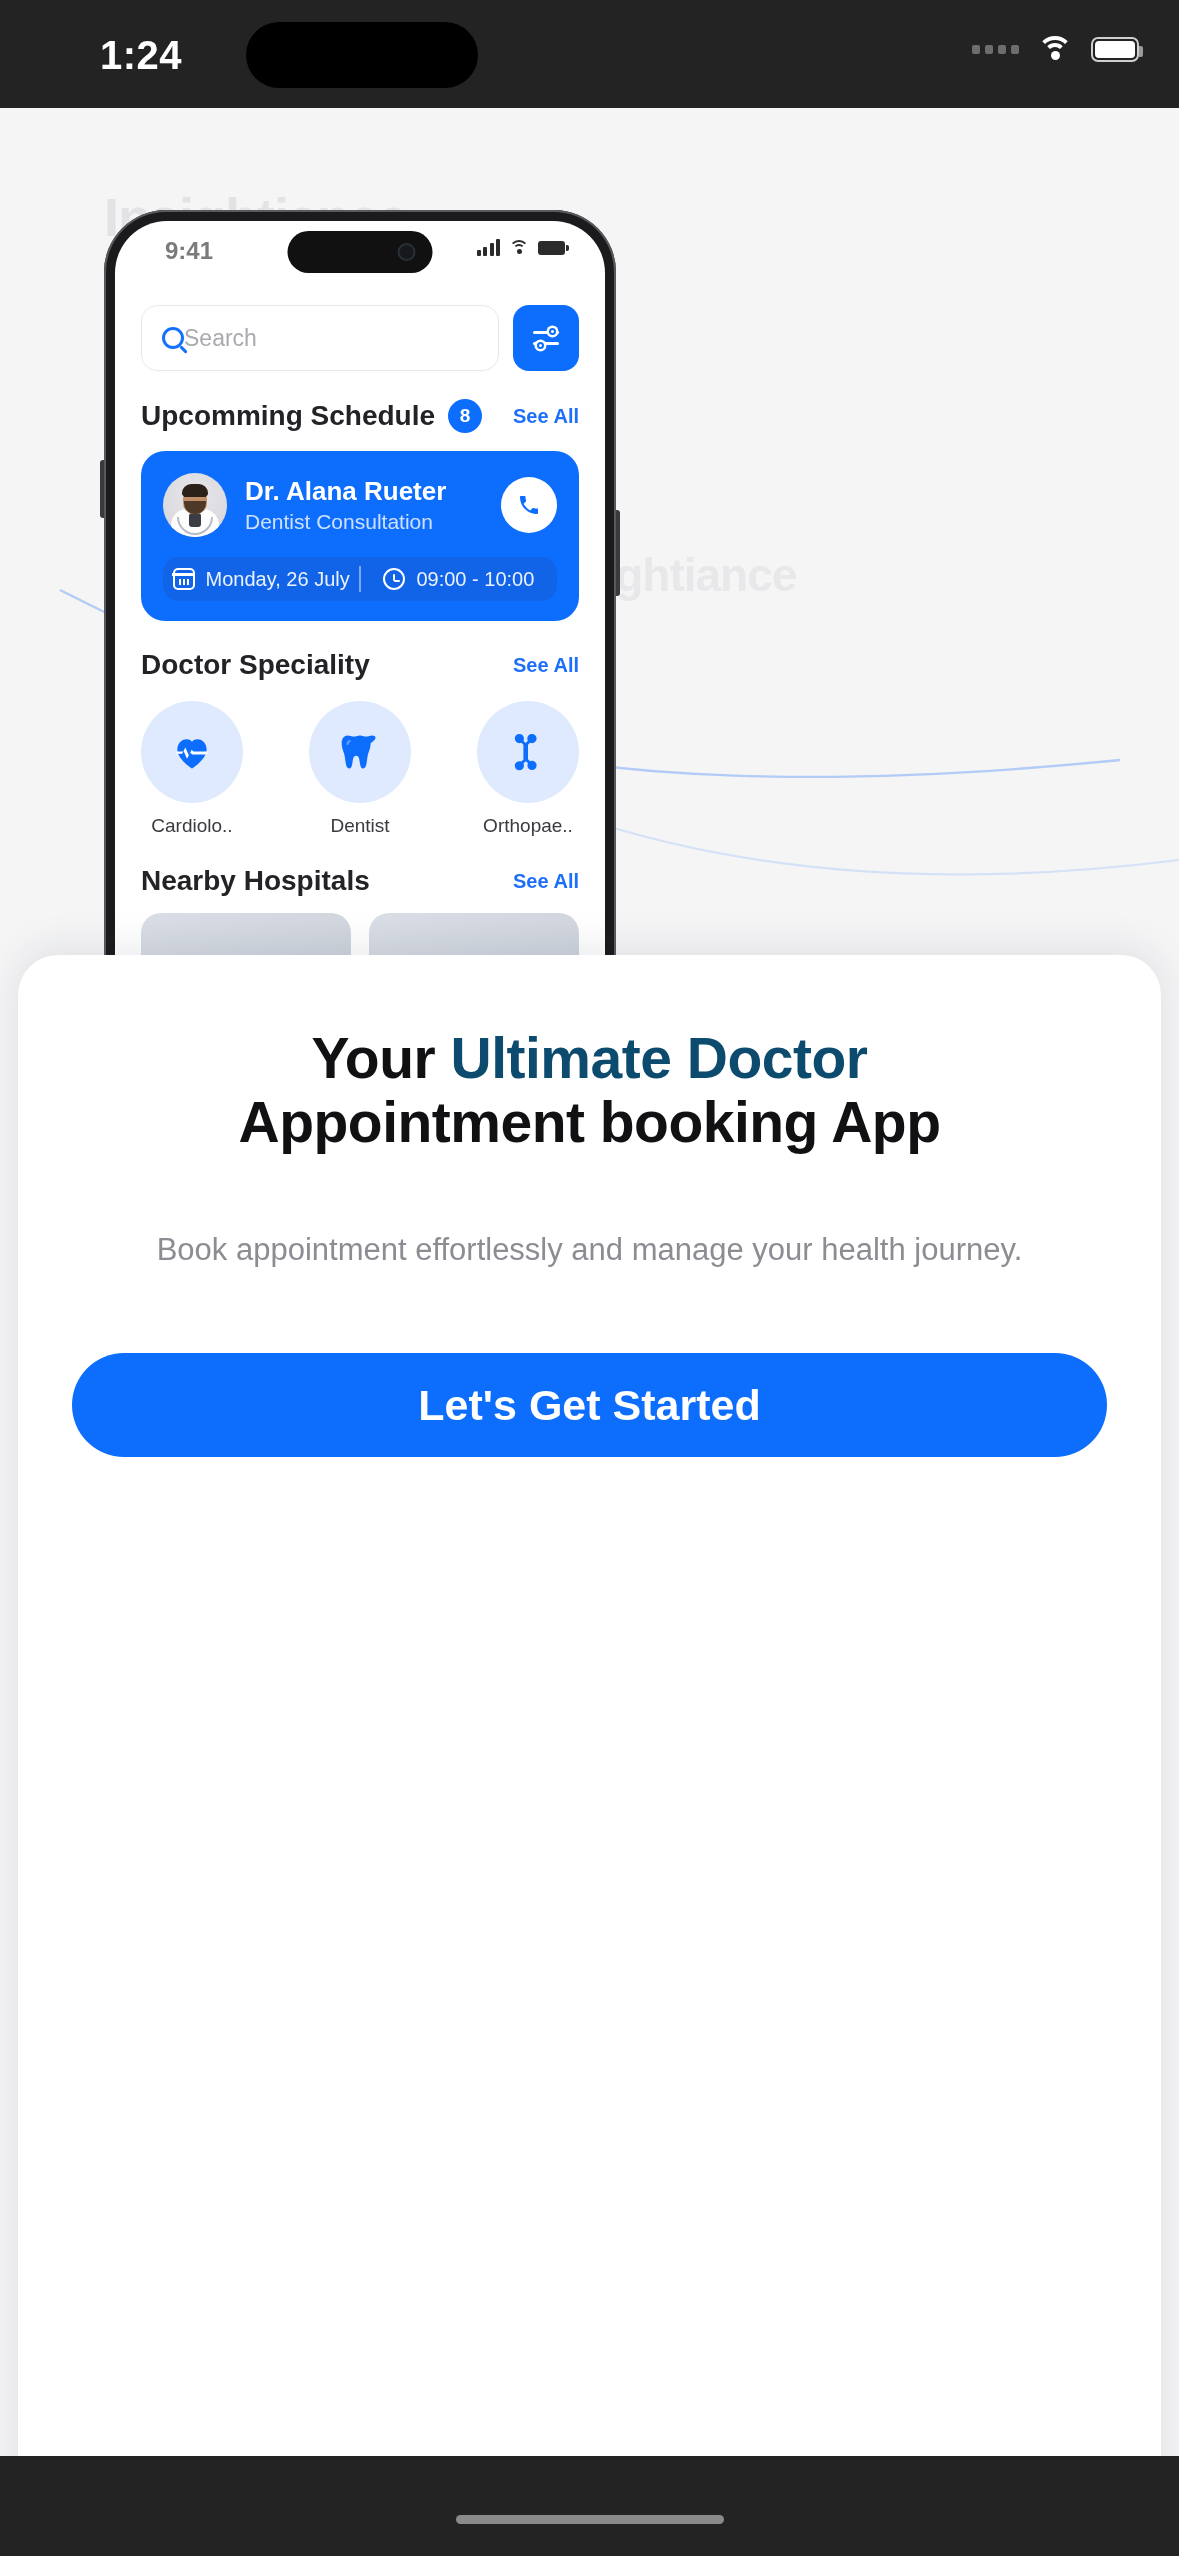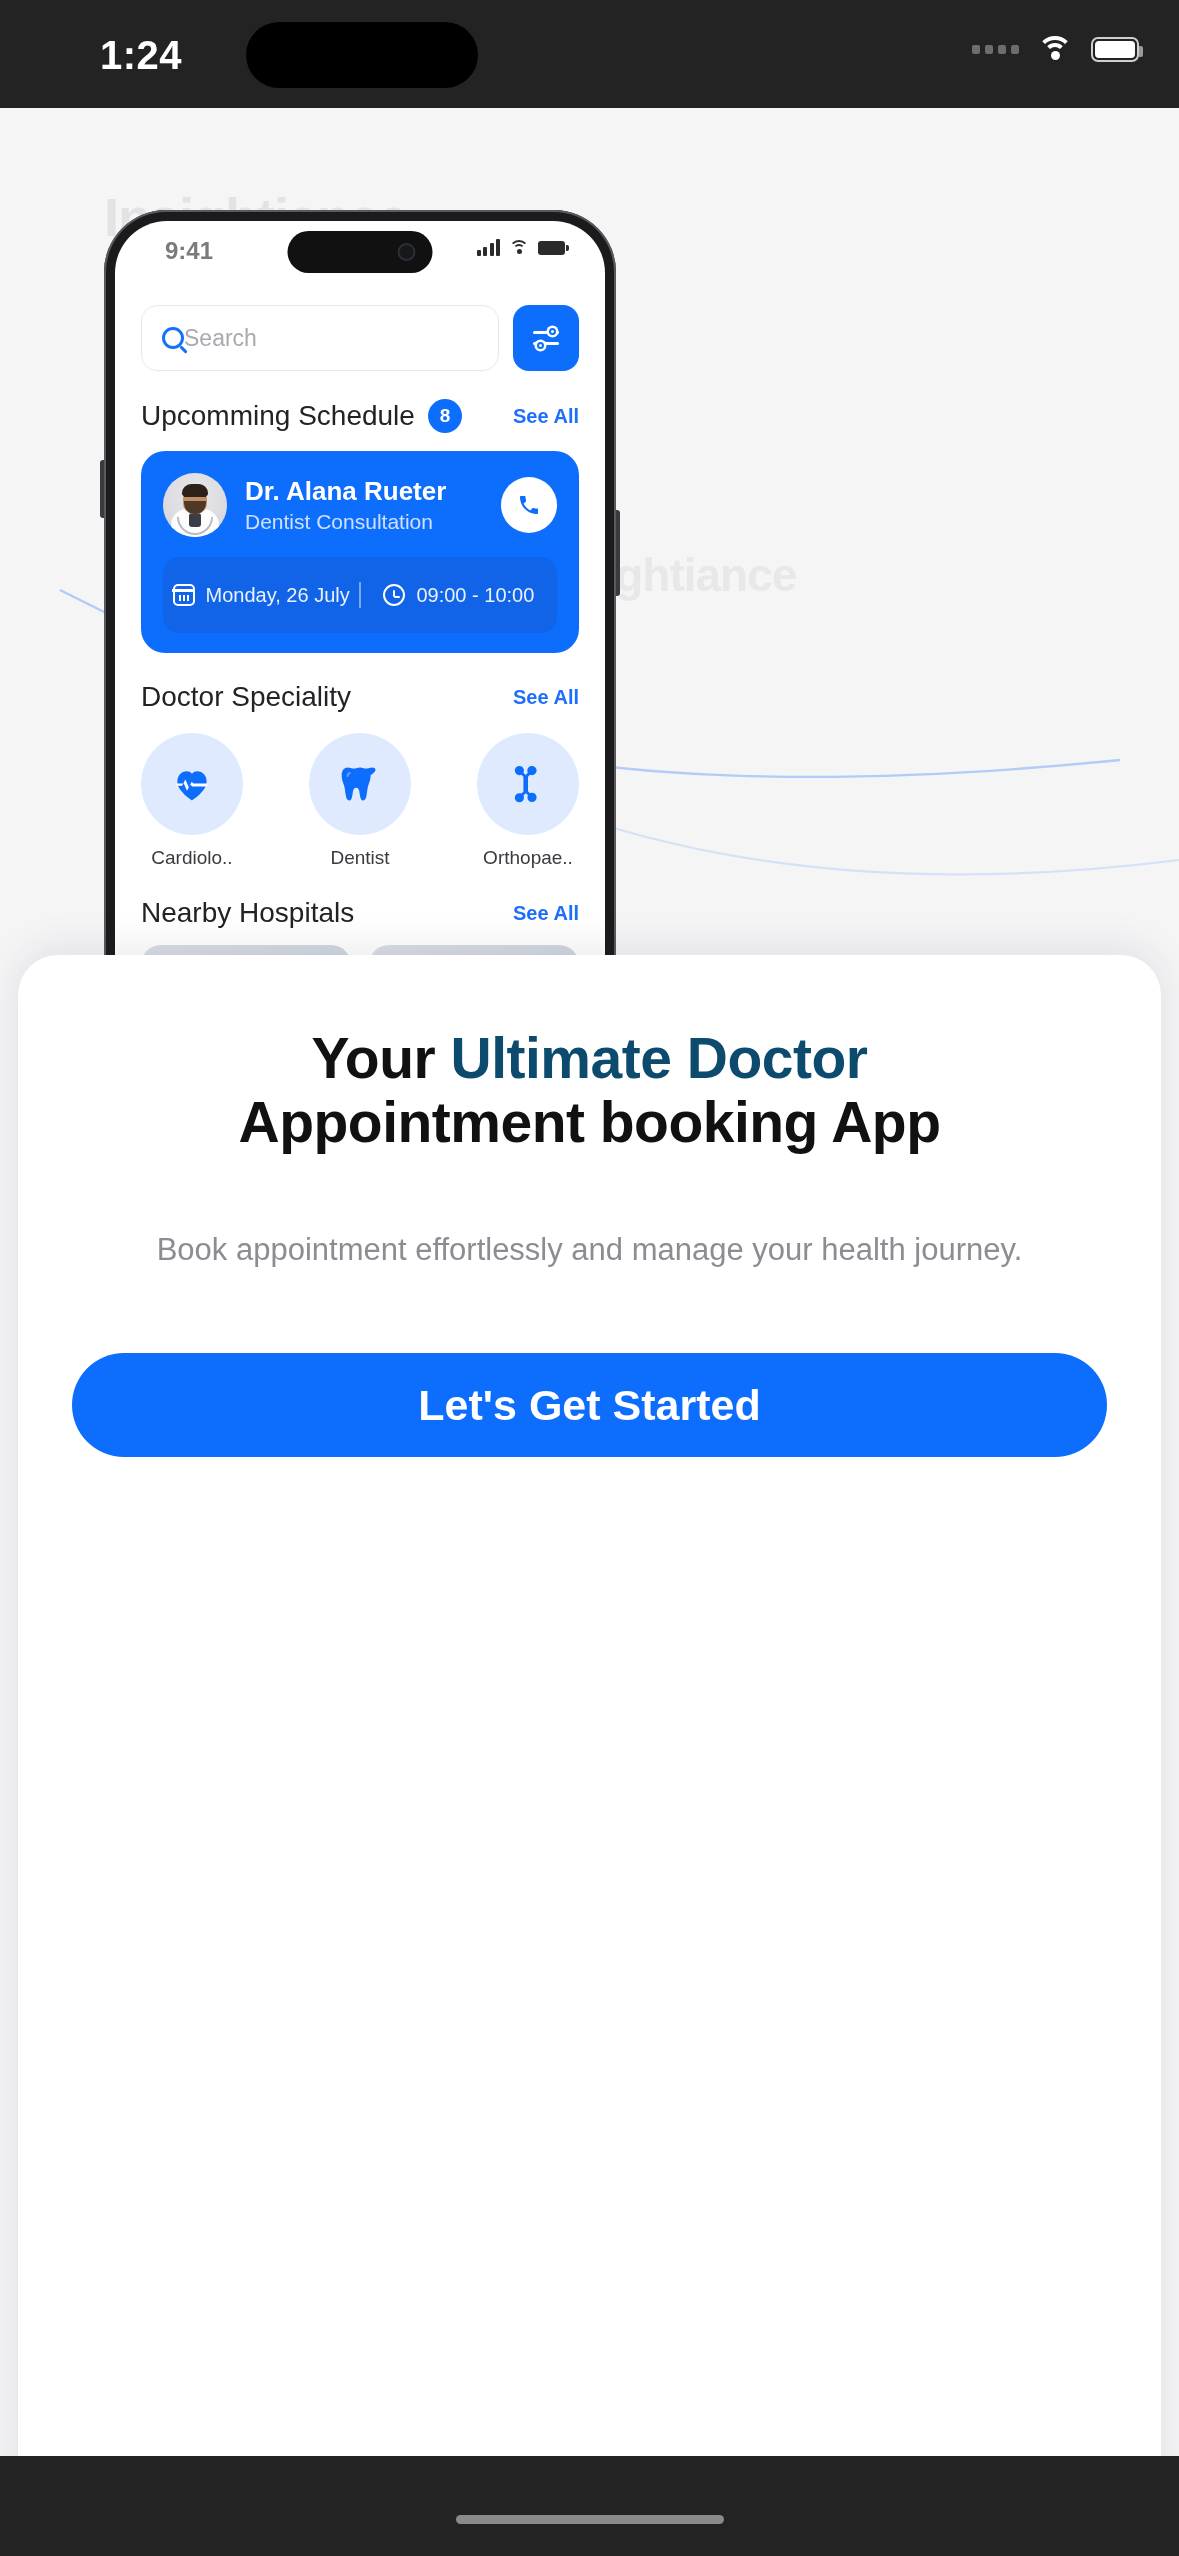--- a/index.html
+++ b/index.html
@@ -124,21 +124,21 @@
                 display:flex; align-items:center; justify-content:center; flex:none; }
   .sliders { width:26px; height:20px; position:relative; }
   .sliders i { position:absolute; left:0; right:0; height:2.6px; background:#fff; border-radius:2px; }
   .sliders i:nth-child(1){ top:3px; } .sliders i:nth-child(2){ bottom:3px; }
   .sliders b { position:absolute; width:7px; height:7px; background:#fff; border-radius:50%;
                border:2.5px solid #0d6efd; box-shadow:0 0 0 2.5px #fff; }
   .sliders b.k1 { left:16px; top:-0.5px; } .sliders b.k2 { left:4px; bottom:-0.5px; }
 
   .sec-head { display:flex; align-items:center; justify-content:space-between; margin-top:28px; }
   .sec-left { display:flex; align-items:center; gap:13px; }
-  .sec-title { font-size:28px; font-weight:400; color:#232327; }
+  .sec-title { font-size:28px; font-weight:700; color:#232327; }
   .badge { min-width:34px; height:34px; padding:0 9px; border-radius:17px; background:#0d6efd;
            color:#fff; font-size:19px; font-weight:700; display:flex; align-items:center; justify-content:center; }
   .see-all { font-size:20px; font-weight:700; color:#1d6ffb; }
 
   .doc-card { margin-top:18px; background:#0d6efd; border-radius:24px; padding:22px 22px 20px; position:relative; overflow:hidden; }
   .doc-top { display:flex; align-items:center; gap:18px; }
   .avatar { width:64px; height:64px; border-radius:50%; flex:none; position:relative;
             background:radial-gradient(circle at 50% 35%, #e9e9ec 0%, #d9d9de 70%); overflow:hidden; }
   .av-coat { position:absolute; left:8px; bottom:0; width:48px; height:28px; background:#fdfdfd; border-radius:16px 16px 0 0; }
   .av-neck { position:absolute; left:26px; bottom:10px; width:12px; height:14px; background:#3a3d46; border-radius:3px; }
@@ -146,21 +146,21 @@
   .av-hair { position:absolute; left:19px; top:11px; width:26px; height:12px; background:#2b2118; border-radius:13px 13px 4px 4px; }
   .av-beard { position:absolute; left:21px; top:28px; width:22px; height:13px; background:#3a2a1d; border-radius:0 0 11px 11px; opacity:.85; }
   .av-glass { position:absolute; left:21px; top:22px; width:22px; height:6px; border-top:2px solid #2b2118; }
   .av-steth { position:absolute; left:14px; bottom:2px; width:36px; height:18px;
               border:2.5px solid #b8bcc6; border-top:none; border-radius:0 0 18px 18px; }
   .doc-name { font-size:26px; font-weight:700; color:#fff; }
   .doc-sub { font-size:21px; color:#cfe0ff; margin-top:3px; }
   .call-btn { margin-left:auto; width:56px; height:56px; border-radius:50%; background:#fff;
               display:flex; align-items:center; justify-content:center; flex:none; }
   .phone-ic { width:24px; height:24px; }
-  .doc-meta { margin-top:20px; background:#1164e8; border-radius:16px; height:76px;
+  .doc-meta { margin-top:20px; background:#1164e8; border-radius:16px; height:44px;
               display:flex; align-items:center; }
   .meta-cell { flex:1; display:flex; align-items:center; justify-content:center; gap:11px;
                font-size:20px; color:#eaf1ff; font-weight:400; }
   .meta-div { width:1.5px; height:26px; background:#79a8f7; }
   .cal-ic { width:22px; height:22px; border:2.5px solid #fff; border-radius:5px; position:relative; flex:none; }
   .cal-ic::before { content:""; position:absolute; left:-2.5px; right:-2.5px; top:3px; height:2.5px; background:#fff; }
   .cal-ic i { position:absolute; left:3px; top:9px; width:12px; height:6px;
               background:
                 radial-gradient(circle, #fff 48%, transparent 50%) 0 0/4px 3px repeat; }
   .clk-ic { width:22px; height:22px; border:2.5px solid #fff; border-radius:50%; position:relative; flex:none; }

